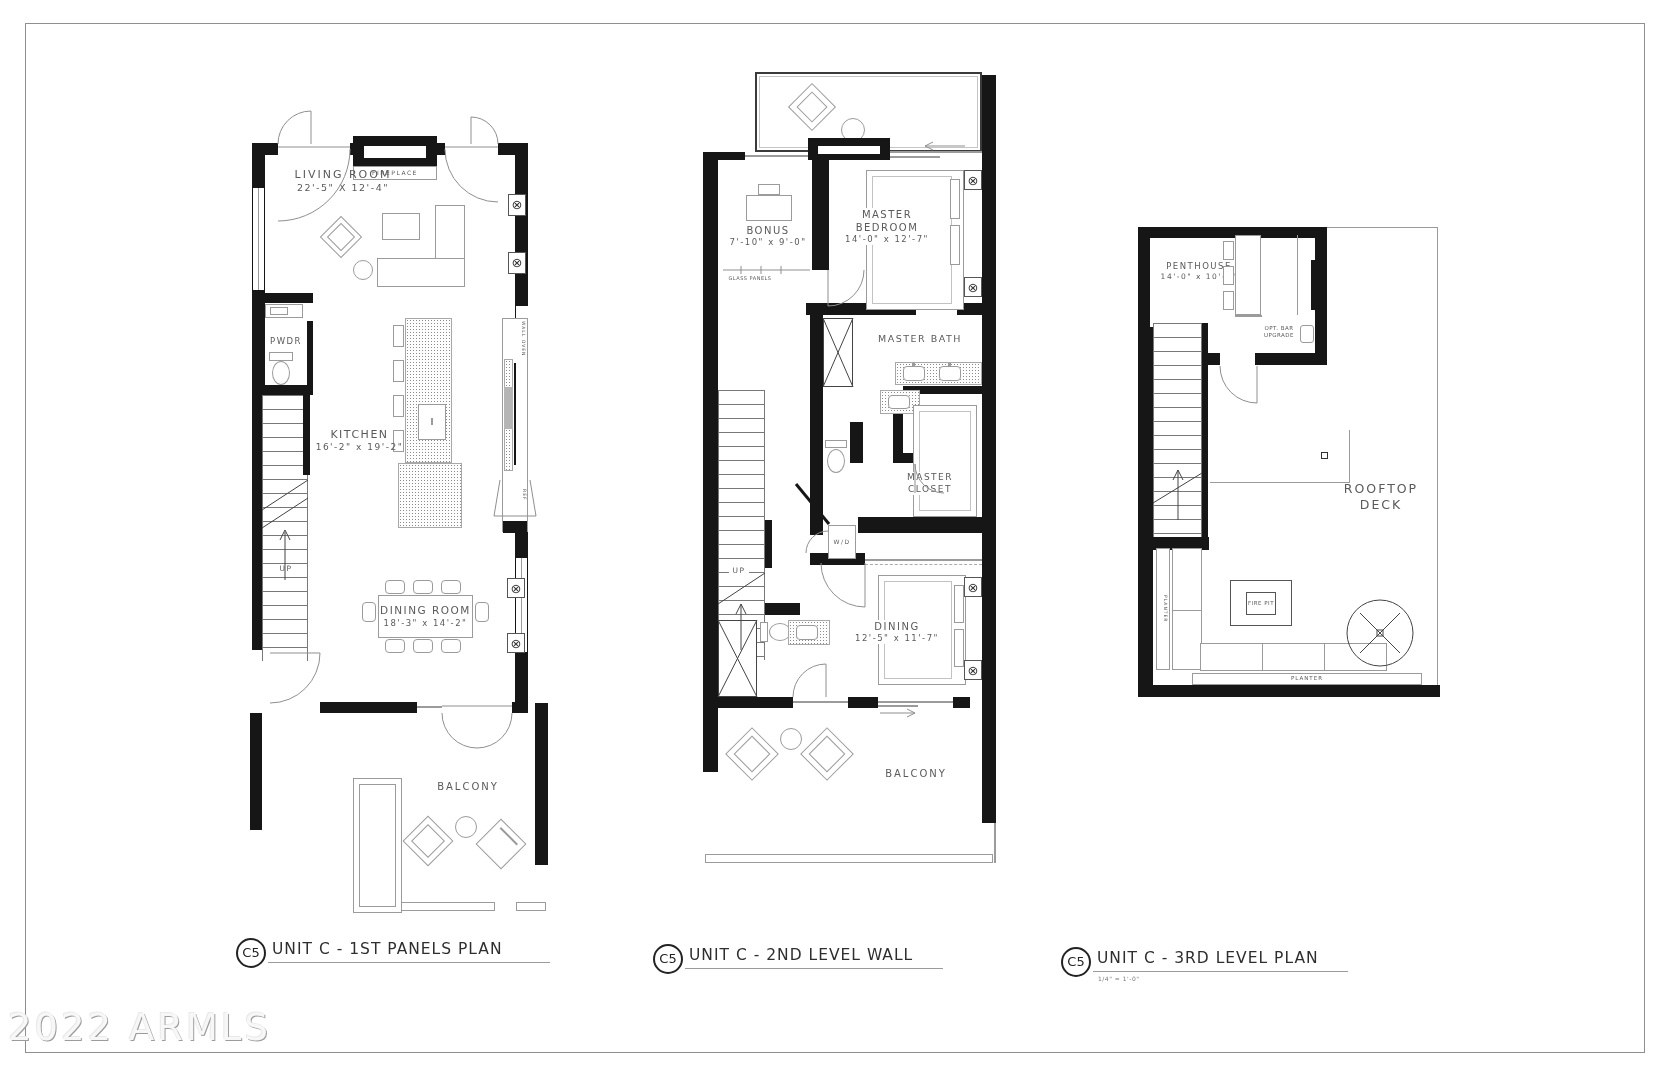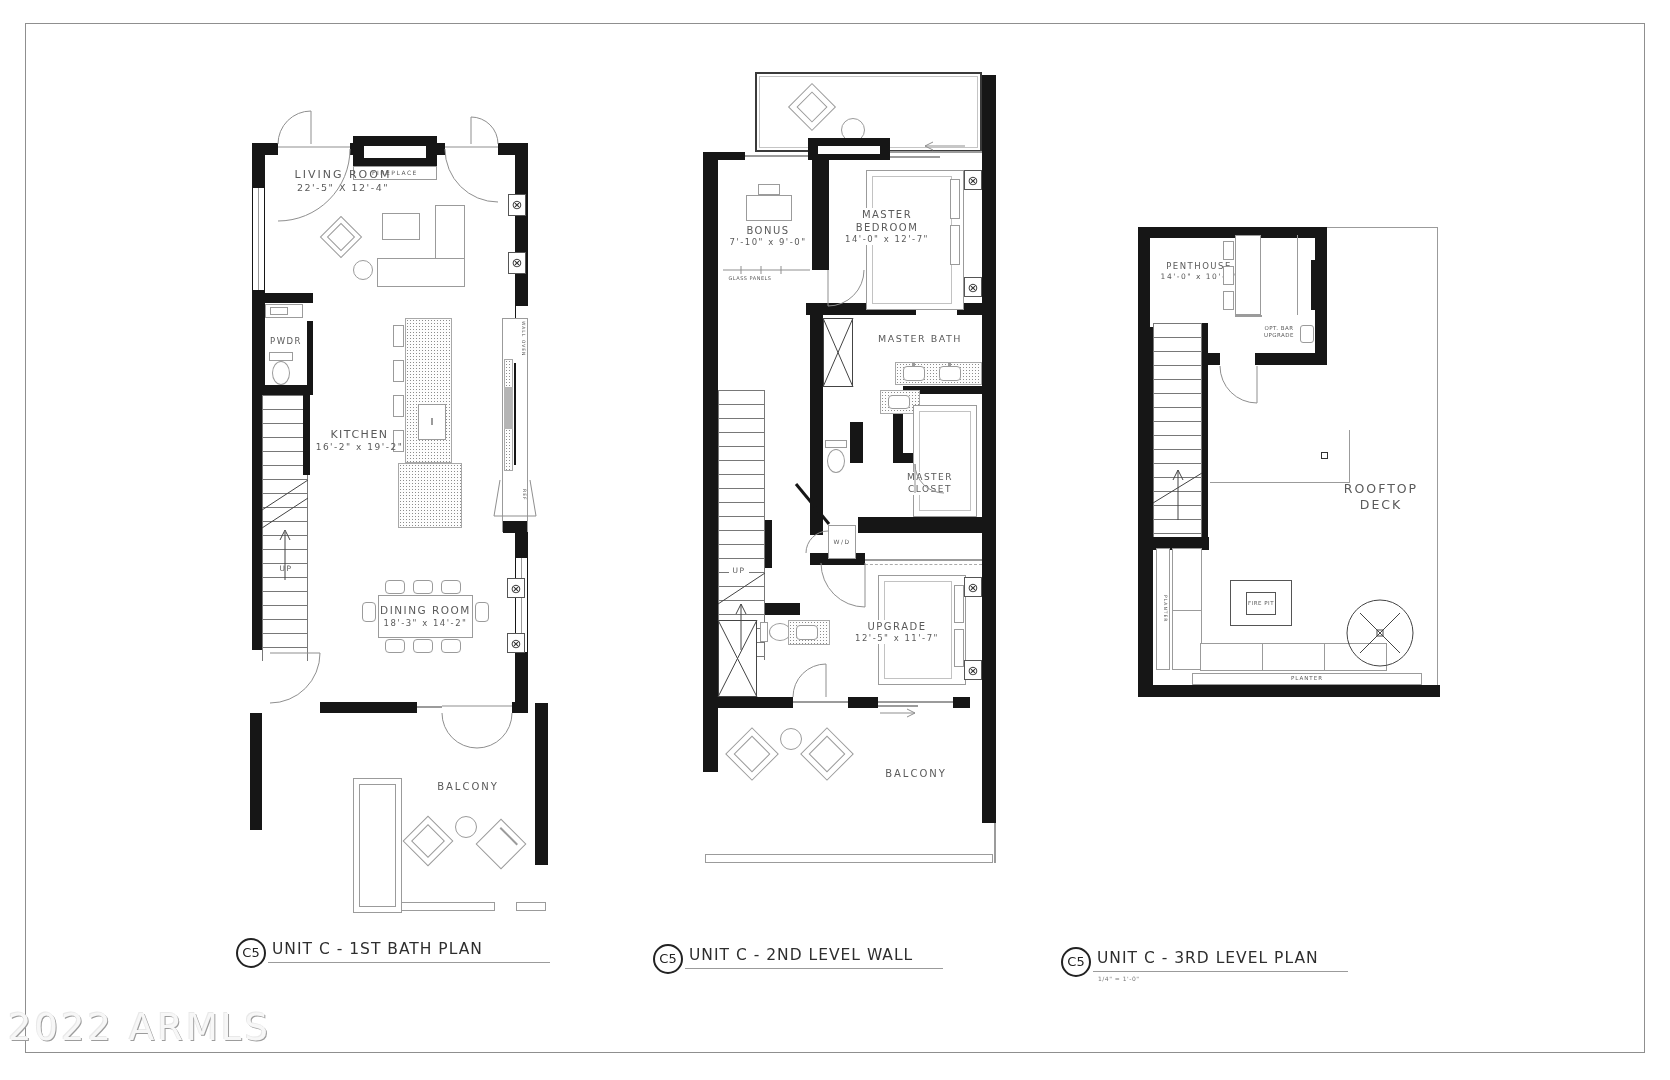--- a/index.html
+++ b/index.html
@@ -236,21 +236,21 @@
 
   <div class="gl" style="left:162px;top:487px;width:117px;height:2px"></div>
   <div class="dashline" style="left:162px;top:492px;width:117px"></div>
   <div class="tl" style="left:175px;top:503px;width:88px;height:110px"></div>
   <div class="tl" style="left:181px;top:509px;width:68px;height:98px;border-color:#c2c2c2"></div>
   <div class="tl" style="left:251px;top:513px;width:10px;height:38px"></div>
   <div class="tl" style="left:251px;top:557px;width:10px;height:38px"></div>
   <div class="sym" style="left:261px;top:505px;width:18px;height:20px">⊗</div>
   <div class="sym" style="left:261px;top:588px;width:18px;height:20px">⊗</div>
   <div class="lbl" style="left:142px;top:548px;width:104px;background:#fff">
-    <div style="font-size:10px">UPGRADE</div>
+    <div style="font-size:10px">DINING</div>
     <div style="font-size:8.5px">12'-5" x 11'-7"</div>
   </div>
 
   <div class="tl rot" style="left:30px;top:663px;width:38px;height:38px">
       <div class="tl in" style="left:5px;top:5px;right:5px;bottom:5px"></div>
     </div>
   <div class="tl rot" style="left:105px;top:663px;width:38px;height:38px">
       <div class="tl in" style="left:5px;top:5px;right:5px;bottom:5px"></div>
     </div>
   <div class="tl rnd" style="left:77px;top:656px;width:22px;height:22px"></div>
@@ -327,21 +327,21 @@
     <path d="M82 141 A37 37 0 0 0 119 178 M119 141 V178"></path>
     <circle cx="242" cy="408" r="33" class="dk"></circle>
     <path class="dk" d="M222 388 L262 428 M262 388 L222 428"></path>
     <rect x="239" y="405" width="6" height="6" class="dk"></rect>
     <path class="dk" d="M15 278 L64 248 M40 295 V245 M35 255 L40 245 L45 255"></path>
   </svg>
 </div>
 
 <div class="abs" style="left:236px;top:936px;width:320px;height:40px">
   <div class="marker" style="left:0;top:2px">C5</div>
-  <div class="title-text" style="left:36px;top:4px">UNIT C - 1ST BATH PLAN</div>
+  <div class="title-text" style="left:36px;top:4px">UNIT C - 1ST PANELS PLAN</div>
   <div class="gl" style="left:32px;top:26px;width:282px;height:1px"></div>
 </div>
 <div class="abs" style="left:653px;top:942px;width:300px;height:40px">
   <div class="marker" style="left:0;top:2px">C5</div>
   <div class="title-text" style="left:36px;top:4px">UNIT C - 2ND LEVEL WALL</div>
   <div class="gl" style="left:32px;top:26px;width:258px;height:1px"></div>
 </div>
 <div class="abs" style="left:1061px;top:945px;width:300px;height:46px">
   <div class="marker" style="left:0;top:2px">C5</div>
   <div class="title-text" style="left:36px;top:4px">UNIT C - 3RD LEVEL PLAN</div>

